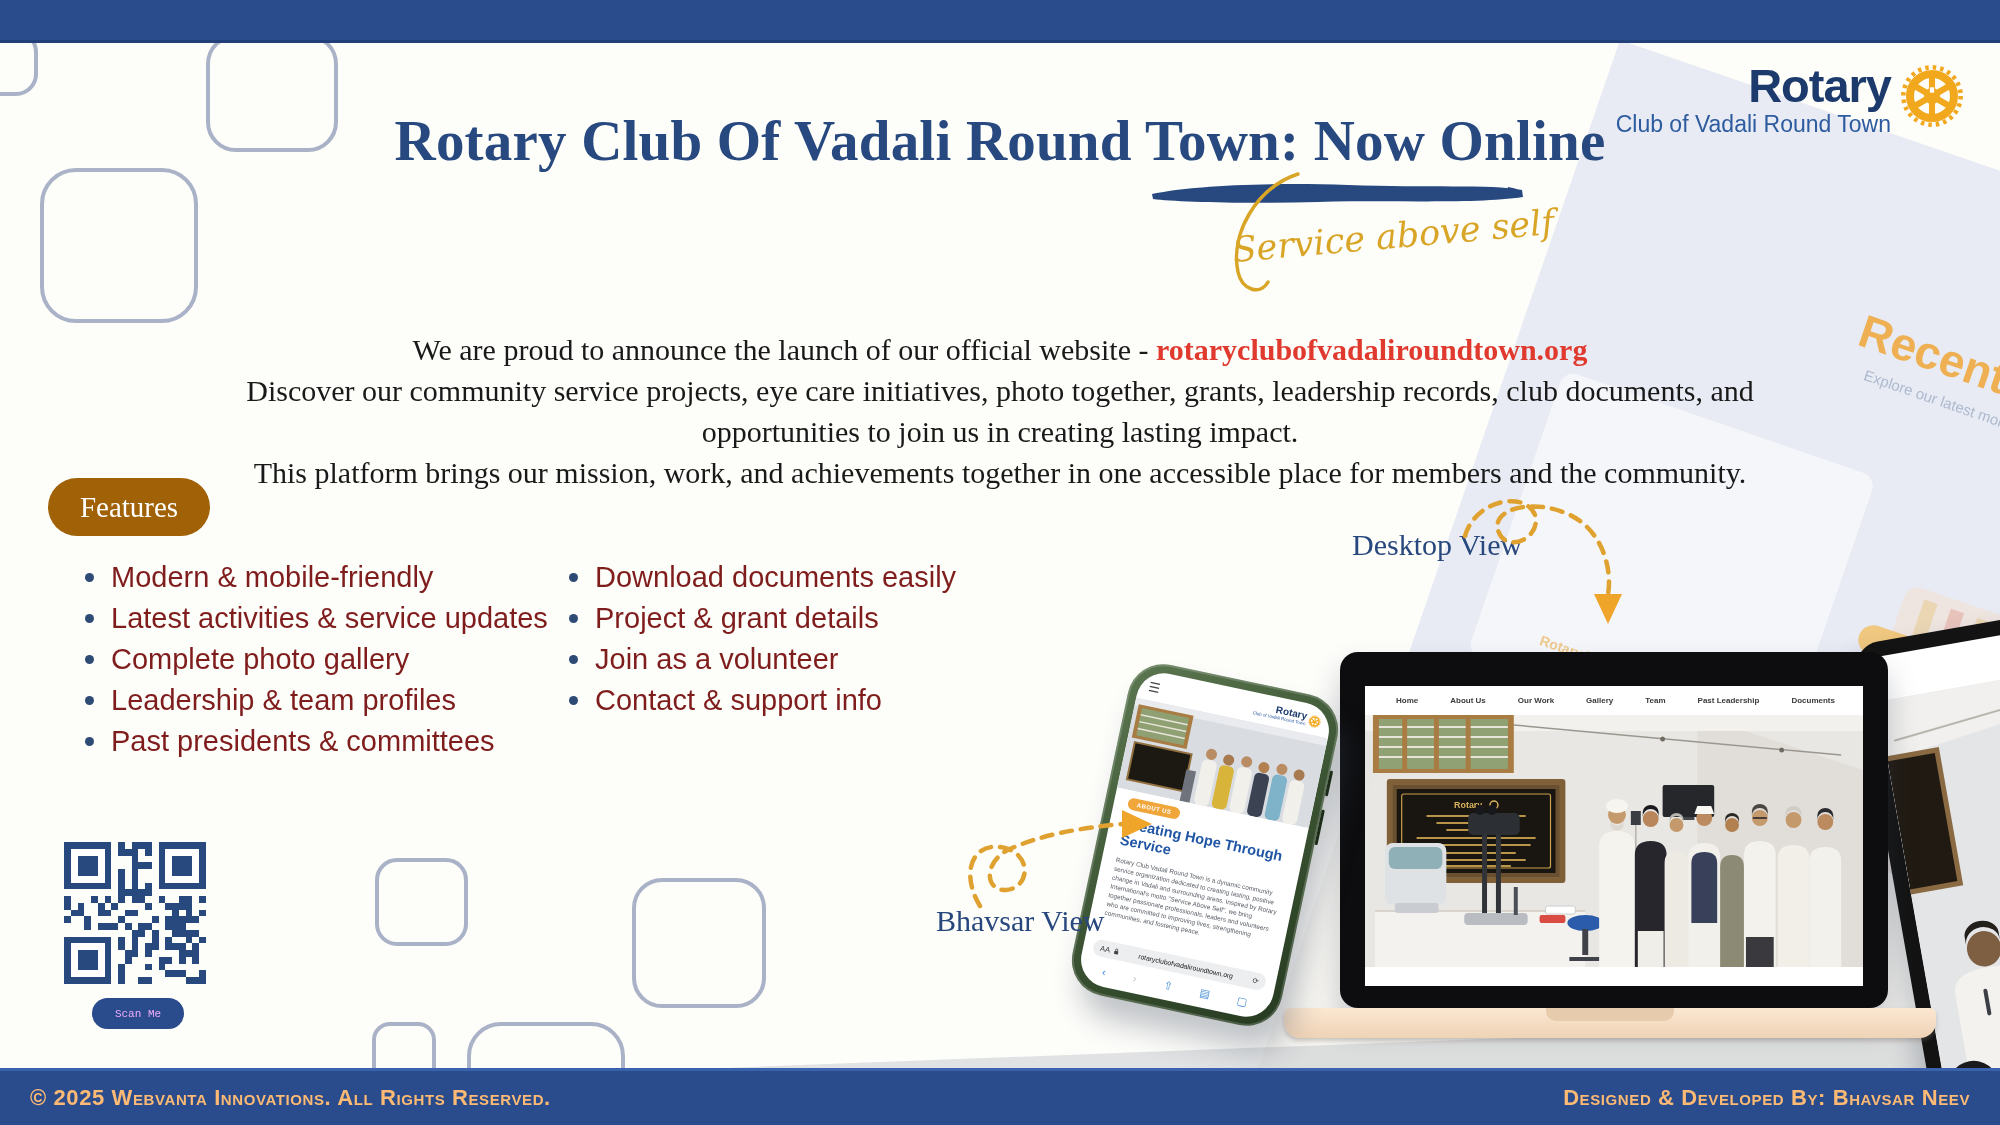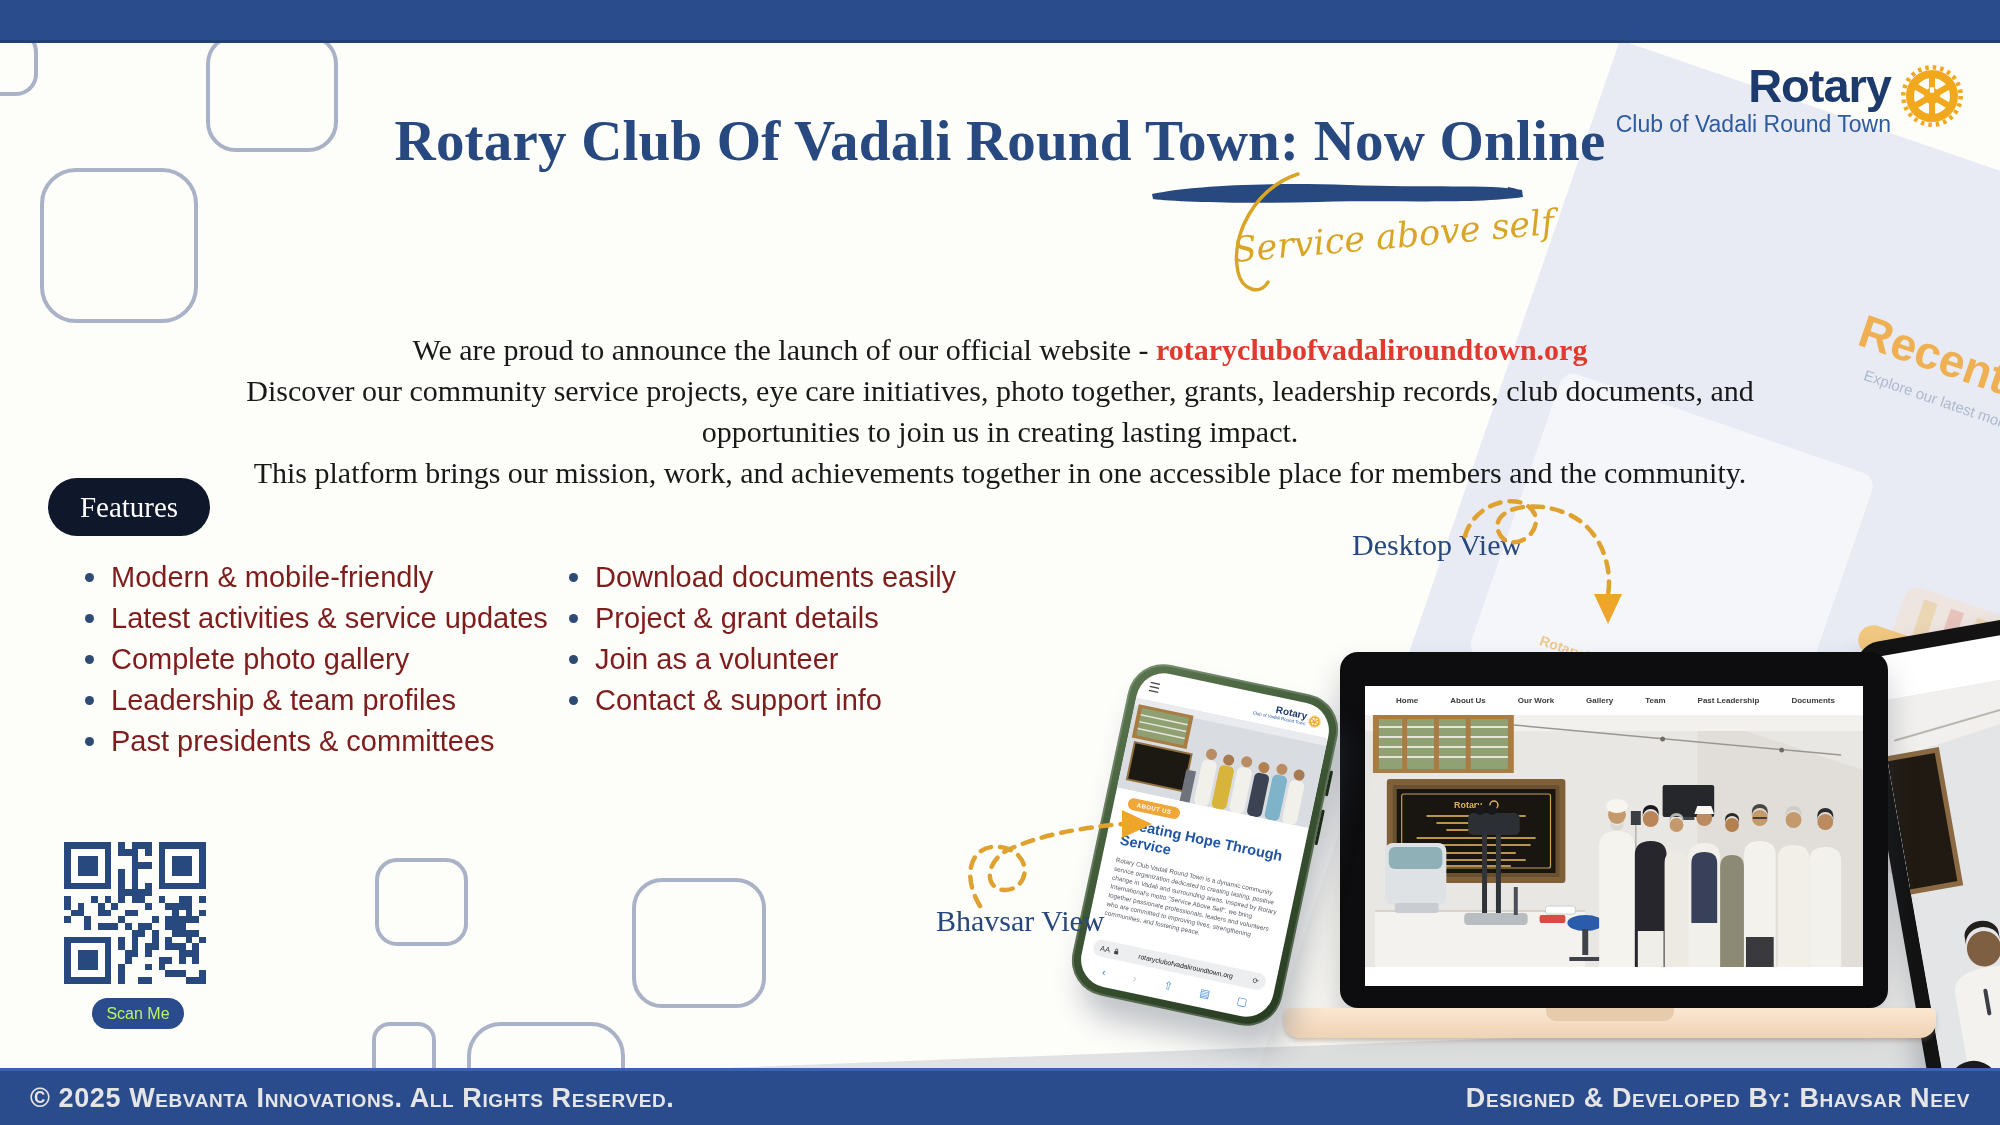--- a/index.html
+++ b/index.html
@@ -3,21 +3,21 @@
 <meta charset="utf-8">
 <style>
   html,body{margin:0;padding:0;background:#888;}
   #canvas{position:relative;width:2000px;height:1125px;overflow:hidden;background:#fdfdfa;font-family:"Liberation Sans",sans-serif;}
   .abs{position:absolute;}
 
   
   .topbar{left:0;top:0;width:2000px;height:40px;background:#2a4c8c;border-bottom:3px solid #22407a;z-index:20;}
   .footer{left:0;top:1068px;width:2000px;height:57px;background:#2a4c8c;border-top:3px solid #3a62ad;z-index:20;
           display:flex;align-items:center;justify-content:space-between;padding:0 30px;box-sizing:border-box;}
-  .footer-text{color:#e5e5e5;font-size:27px;font-weight:700;letter-spacing:.6px;font-variant:small-caps;}
+  .footer-text{color:#fdba74;font-size:22px;font-weight:700;letter-spacing:.6px;font-variant:small-caps;}
 
   
   .deco{border:4px solid #a9b2c6;border-radius:28px;background:transparent;z-index:1;}
 
   
   .sheet{transform-origin:0 0;z-index:1;}
   #sheet1{left:1620px;top:40px;width:900px;height:700px;background:#e8ebf3;transform:rotate(19deg);}
   #sheet2{left:1385px;top:700px;width:950px;height:520px;background:#f7f6f2;transform:rotate(19deg);opacity:.97;}
   .bg-card{position:absolute;border-radius:14px;}
   .bg-recently{position:absolute;font-weight:700;color:#f0a22a;opacity:.8;}
@@ -44,37 +44,37 @@
   #swash{left:1218px;top:168px;z-index:6;}
   #tagline{left:1232px;top:216px;font-family:"DejaVu Serif",serif;font-style:italic;font-size:35px;
     color:#d9a527;transform:rotate(-5deg);z-index:6;}
 
   
   #announce{left:200px;top:303px;width:1600px;text-align:center;font-family:"Liberation Serif",serif;
     font-size:30px;line-height:41px;color:#191919;z-index:6;margin-top:26px;}
   #announce .url{color:#e0392e;font-weight:700;}
 
   
-  #features-badge{left:48px;top:478px;width:162px;height:58px;background:#0f172a;border-radius:32px;color:#fff;
+  #features-badge{left:48px;top:478px;width:162px;height:58px;background:#a16207;border-radius:32px;color:#fff;
     font-family:"Liberation Serif",serif;font-size:29px;display:flex;align-items:center;justify-content:center;z-index:6;}
   .feat-col{position:absolute;top:557px;margin:0;padding:0;list-style:none;font-family:Liberation Sans, sans-serif;
     font-size:29px;line-height:41px;color:#7f1d1d;z-index:6;}
   #feat-col1{left:82px;} #feat-col2{left:566px;}
   .feat-col li{position:relative;padding-left:29px;white-space:nowrap;}
   .feat-col li::before{content:"";position:absolute;left:3px;top:16px;width:9px;height:9px;border-radius:50%;background:#2e4b76;}
 
   
   .callout-label{font-family:"Liberation Serif",serif;font-size:30px;color:#27477d;z-index:6;}
   #desktop-label{left:1352px;top:528px;} #mobile-label{left:936px;top:904px;}
   .arrow-svg{z-index:6;}
 
   
   #qr-box{left:64px;top:842px;width:142px;height:142px;z-index:6;}
-  #scanme{left:92px;top:998px;width:92px;height:31px;background:#2a4c8c;border-radius:17px;color:#bef264;
-    font-family:Liberation Sans, sans-serif;font-size:16px;display:flex;align-items:center;justify-content:center;z-index:6;}
+  #scanme{left:92px;top:998px;width:92px;height:31px;background:#2a4c8c;border-radius:17px;color:#f0abfc;
+    font-family:Liberation Mono, monospace;font-size:11px;display:flex;align-items:center;justify-content:center;z-index:6;}
 
   
   #laptop{left:1340px;top:652px;width:548px;height:356px;background:#0d0d0f;border-radius:18px;z-index:4;
     box-shadow:0 18px 30px rgba(60,70,90,.28);}
   #laptop-lcd{position:absolute;left:25px;top:34px;width:498px;height:300px;background:#fff;overflow:hidden;}
   #site-nav{height:29px;display:flex;align-items:center;padding:0 12px;gap:13px;}
   .nav-item{font-size:8px;color:#3a3a3a;font-weight:700;white-space:nowrap;margin-left:19px;}
   .mini-logo{display:flex;align-items:center;gap:3px;margin-left:auto;}
   .ml-texts{text-align:right;}
   .ml-name{font-weight:700;color:#1d3a6d;line-height:1;}

